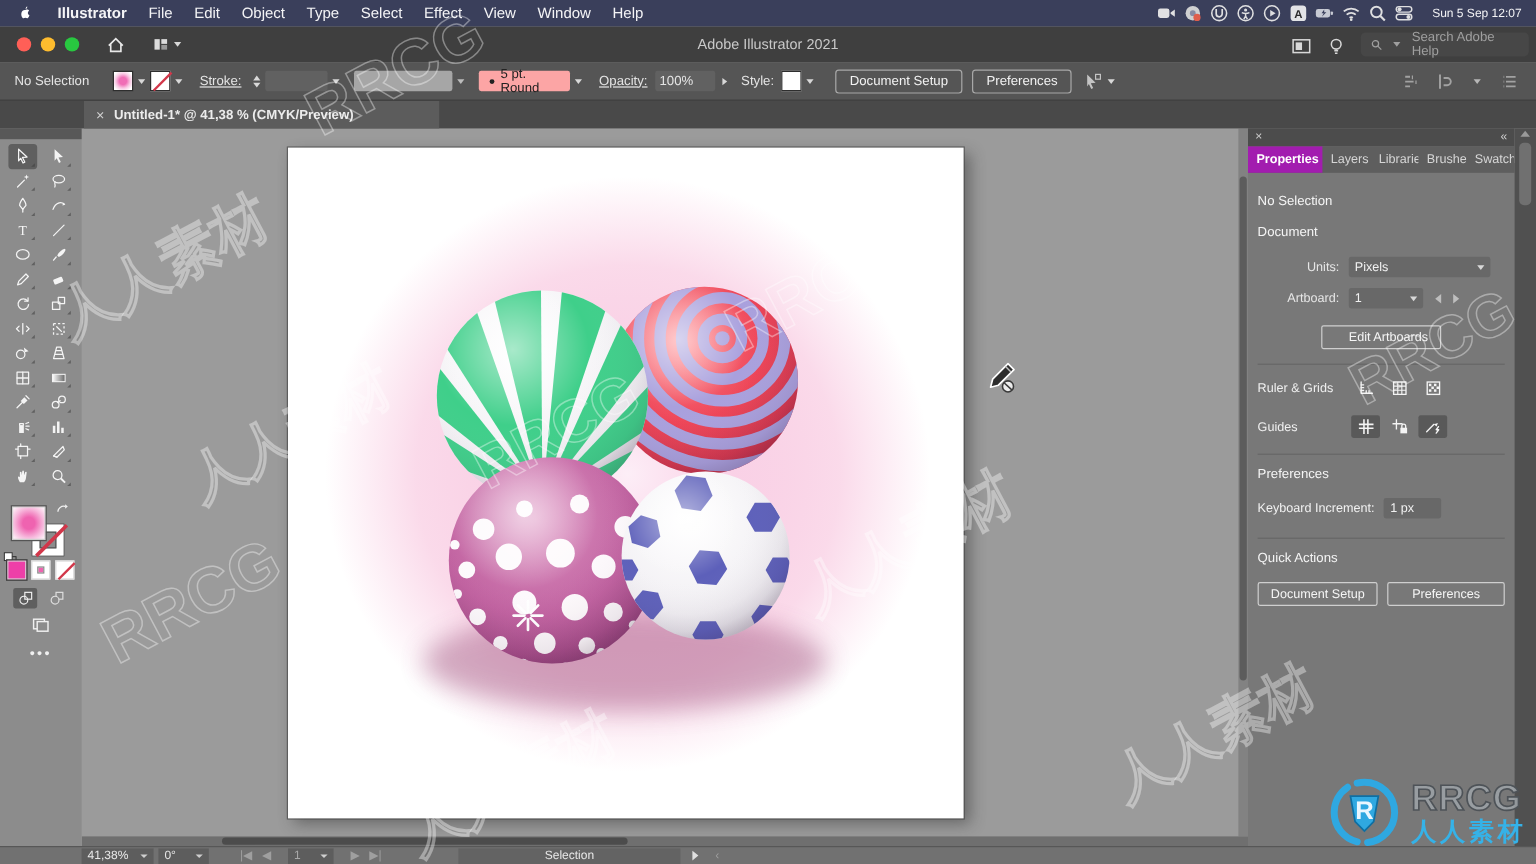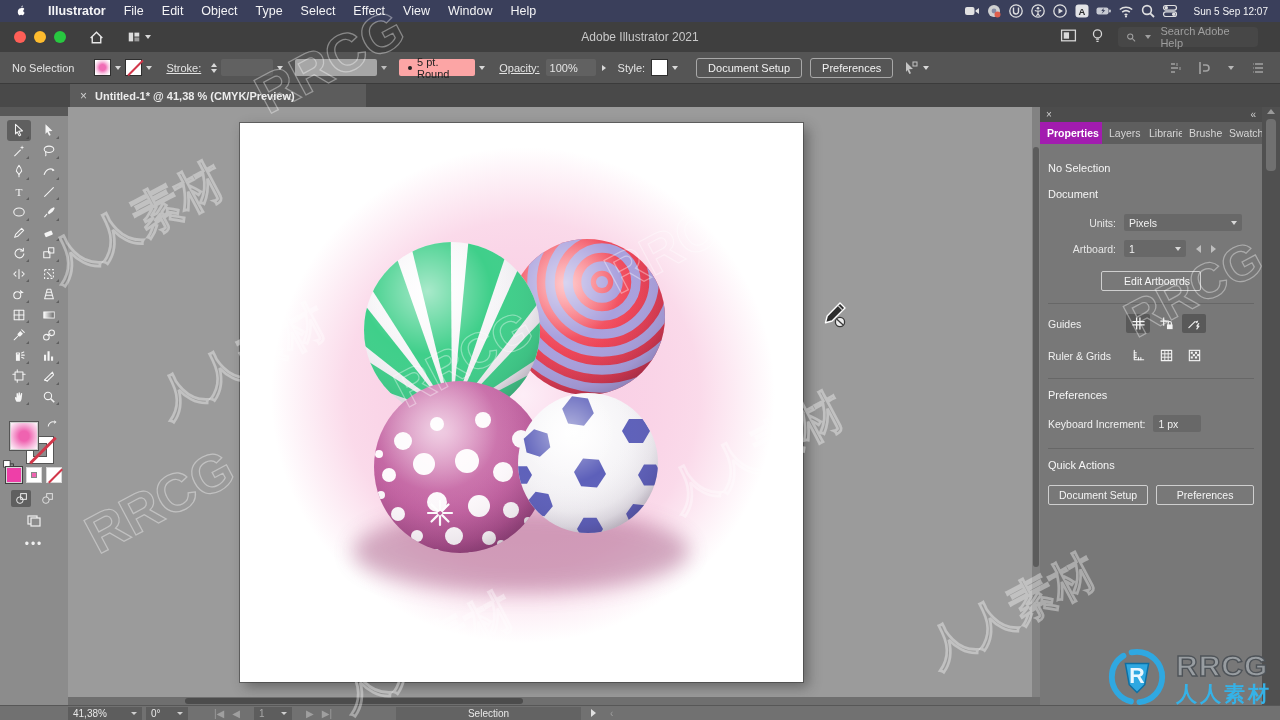--- a/index.html
+++ b/index.html
@@ -16,21 +16,21 @@
   .mb-icon { width:16px; height:16px; opacity:.95; margin:0 3px; }
   .clock { margin-left:6px; white-space:nowrap; font-size:10px; }
 
   
   .titlebar { position:absolute; left:0; top:22px; width:1280px; height:30px; background:#3f3f3f; display:flex; align-items:center; z-index:19; }
   .traffic { display:flex; gap:8px; margin-left:14px; }
   .tl { width:12px; height:12px; border-radius:50%; }
   .tl.red{ background:#ff5f57; } .tl.yellow{ background:#febc2e; } .tl.green{ background:#28c840; }
   .tb-icon { width:17px; height:17px; margin-left:22px; }
   .tb-title { position:absolute; left:0; right:0; text-align:center; color:#c9c9c9; font-size:12px; pointer-events:none; }
-  .tb-right { margin-left:auto; display:flex; align-items:flex-start; gap:12px; padding-right:22px; }
+  .tb-right { margin-left:auto; display:flex; align-items:flex-end; gap:12px; padding-right:6px; }
   .searchbox { display:flex; align-items:center; gap:5px; background:#474747; border-radius:4px; height:20px; width:140px; padding:0 8px; color:#9f9f9f; font-size:11px; }
   .searchbox .icon { width:11px; height:11px; }
 
   
   .controlbar { position:absolute; left:0; top:52px; width:1280px; height:32px; background:#555555; border-bottom:1px solid #3b3b3b; display:flex; align-items:center; font-size:11px; color:#e4e4e4; z-index:18; }
   .cb-label { margin:0 6px; white-space:nowrap; }
   .cb-label.u { text-decoration:underline; }
   .swatch { width:17px; height:17px; border:1px solid #2e2e2e; background:#fff; position:relative; }
   .swatch.fillpink { background:radial-gradient(circle at 50% 50%, #f06eb6 0 3px, #f9c9e4 6px, #ffffff 9px); }
   .swatch.nostroke::after { content:""; position:absolute; left:-1px; top:7px; width:21px; height:2px; background:#d2374a; transform:rotate(-45deg); }
@@ -788,48 +788,20 @@
             <i class="l"></i>
             <i class="r"></i>
           </span>
       </div>
       <div class="p-row" style="justify-content:center;margin:14px 0 12px">
         <button class="p-btn" style="width:100px;text-align:right">Edit Artboards</button>
       </div>
       <div class="divider"></div>
       <div id="panel-groups">
           <div class="grp-row">
-            <span class="p-lab2">Guides</span>
-            <span class="pbtn active">
-              <span class="icon">
-                <svg viewBox="0 0 16 16">
-                  <path d="M1.5 6h13M1.5 9.5h13M6 1.5v13M9.5 1.5v13" stroke="#f4f4f4" stroke-width="1.4"></path>
-                </svg>
-              </span>
-            </span>
-            <span class="pbtn">
-              <span class="icon">
-                <svg viewBox="0 0 16 16">
-                  <path d="M1.5 5.5h9M5 1.5v9" stroke="#f4f4f4" stroke-width="1.2"></path>
-                  <rect x="8.5" y="9" width="6" height="5" fill="#f4f4f4"></rect>
-                  <path d="M9.8 9V7.5a1.7 1.7 0 0 1 3.4 0V9" stroke="#f4f4f4" stroke-width="1.2" fill="none" stroke-linecap="round" stroke-linejoin="round"></path>
-                </svg>
-              </span>
-            </span>
-            <span class="pbtn active">
-              <span class="icon">
-                <svg viewBox="0 0 16 16">
-                  <path d="M2 12.5L8.5 6" stroke="#f4f4f4" stroke-width="1.2" fill="none" stroke-linecap="round" stroke-linejoin="round"></path>
-                  <path d="M8.5 6l3.5-1.3L10.8 8z" fill="#f4f4f4"></path>
-                  <path d="M12.5 8l-2 2.8h2.2l-2.2 3" stroke="#f4f4f4" stroke-width="1.2" fill="none" stroke-linecap="round" stroke-linejoin="round"></path>
-                </svg>
-              </span>
-            </span>
-          </div>
-          <div class="grp-row">
             <span class="p-lab2">Ruler &amp; Grids</span>
             <span class="pbtn">
               <span class="icon">
                 <svg viewBox="0 0 16 16">
                   <path d="M3.5 2.5v10h10" stroke="#f4f4f4" stroke-width="1.2" fill="none" stroke-linecap="round" stroke-linejoin="round"></path>
                   <path d="M3.5 5h2.2M3.5 7.5h2.2M3.5 10h2.2M8 12.5v-2.2M10.5 12.5v-2.2" stroke="#f4f4f4" stroke-width="1.2" fill="none" stroke-linecap="round" stroke-linejoin="round"></path>
                 </svg>
               </span>
             </span>
             <span class="pbtn">
@@ -849,20 +821,48 @@
                     <rect x="8.5" y="4" width="2.2" height="2.2"></rect>
                     <rect x="6.2" y="6.5" width="2.2" height="2.2"></rect>
                     <rect x="10.8" y="6.5" width="2.2" height="2.2"></rect>
                     <rect x="4" y="9" width="2.2" height="2.2"></rect>
                     <rect x="8.5" y="9" width="2.2" height="2.2"></rect>
                   </g>
                 </svg>
               </span>
             </span>
           </div>
+          <div class="grp-row">
+            <span class="p-lab2">Guides</span>
+            <span class="pbtn active">
+              <span class="icon">
+                <svg viewBox="0 0 16 16">
+                  <path d="M1.5 6h13M1.5 9.5h13M6 1.5v13M9.5 1.5v13" stroke="#f4f4f4" stroke-width="1.4"></path>
+                </svg>
+              </span>
+            </span>
+            <span class="pbtn">
+              <span class="icon">
+                <svg viewBox="0 0 16 16">
+                  <path d="M1.5 5.5h9M5 1.5v9" stroke="#f4f4f4" stroke-width="1.2"></path>
+                  <rect x="8.5" y="9" width="6" height="5" fill="#f4f4f4"></rect>
+                  <path d="M9.8 9V7.5a1.7 1.7 0 0 1 3.4 0V9" stroke="#f4f4f4" stroke-width="1.2" fill="none" stroke-linecap="round" stroke-linejoin="round"></path>
+                </svg>
+              </span>
+            </span>
+            <span class="pbtn active">
+              <span class="icon">
+                <svg viewBox="0 0 16 16">
+                  <path d="M2 12.5L8.5 6" stroke="#f4f4f4" stroke-width="1.2" fill="none" stroke-linecap="round" stroke-linejoin="round"></path>
+                  <path d="M8.5 6l3.5-1.3L10.8 8z" fill="#f4f4f4"></path>
+                  <path d="M12.5 8l-2 2.8h2.2l-2.2 3" stroke="#f4f4f4" stroke-width="1.2" fill="none" stroke-linecap="round" stroke-linejoin="round"></path>
+                </svg>
+              </span>
+            </span>
+          </div>
         </div>
       <div class="divider"></div>
       <div class="p-sect">Preferences</div>
       <div class="p-row">
         <span style="white-space:nowrap;margin-right:8px">Keyboard Increment:</span>
         <span class="p-sel" style="width:48px">
             <span>1 px</span>
           </span>
       </div>
       <div class="divider" style="margin-top:16px"></div>
@@ -872,21 +872,21 @@
         <button class="p-btn" style="flex:1;text-align:center">Preferences</button>
       </div>
     </div>
   </div>
   <div class="scrollstrip">
       <i class="up"></i>
       <div class="thumb"></div>
     </div>
 
   <div class="statusbar">
-    <span class="sb-box" style="margin-left:68px;width:74px;justify-content:space-between">
+    <span class="sb-box" style="margin-left:68px;width:60px;justify-content:space-between">
         <span>41,38%</span>
         <i class="sb-chev"></i>
       </span>
     <span class="sb-box" style="width:42px;justify-content:space-between">
         <span>0°</span>
         <i class="sb-chev"></i>
       </span>
     <span class="sb-nav">
       <span class="sb-lt">|◀</span>
       <span class="sb-lt" style="margin-left:2px">◀</span>

